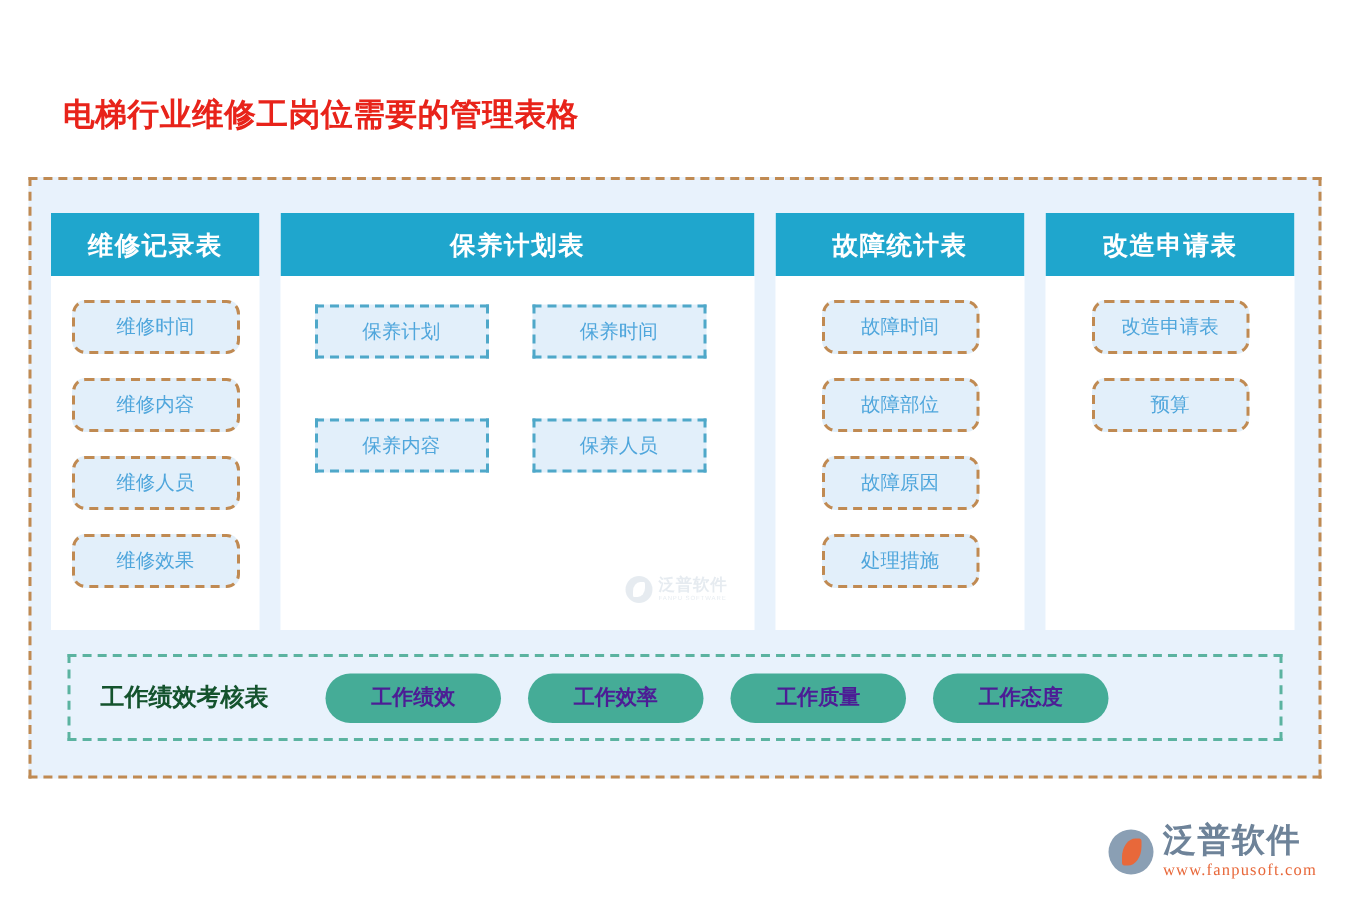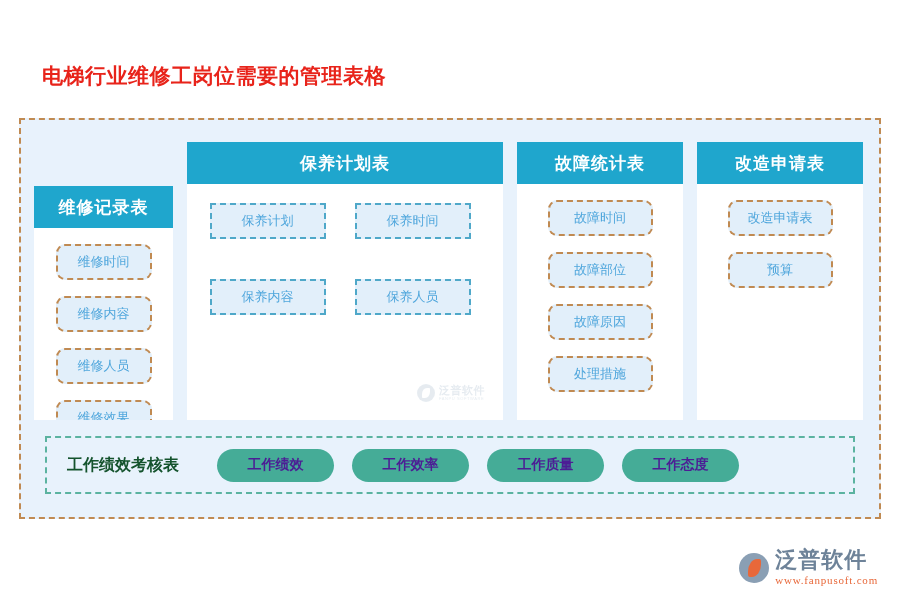--- a/index.html
+++ b/index.html
@@ -50,21 +50,21 @@
     display: flex;
     gap: 14px;
   }
   .card {
     background: #ffffff;
     display: flex;
     flex-direction: column;
     position: relative;
     overflow: hidden;
   }
-  .card.c1 { width: 139px; margin-top: 44px; }
+  .card.c1 { width: 139px; }
   .card.c2 { width: 316px; }
   .card.c3 { width: 166px; }
   .card.c4 { width: 166px; }
 
   .card-header {
     height: 42px;
     background: #1fa6cd;
     color: #ffffff;
     font-size: 17px;
     font-weight: bold;
@@ -100,21 +100,21 @@
     font-size: 13px;
     display: flex;
     align-items: center;
     justify-content: center;
     box-sizing: border-box;
     white-space: nowrap;
   }
   .chip.orange {
     border: 2px dashed #c08a52;
     border-radius: 9px;
-    width: 96px;
+    width: 112px;
     height: 36px;
   }
   .chip.wide {
     width: 105px;
   }
   .chip.blue {
     border: 2px dashed #4fa8c9;
     border-radius: 0;
     width: 116px;
     height: 36px;

